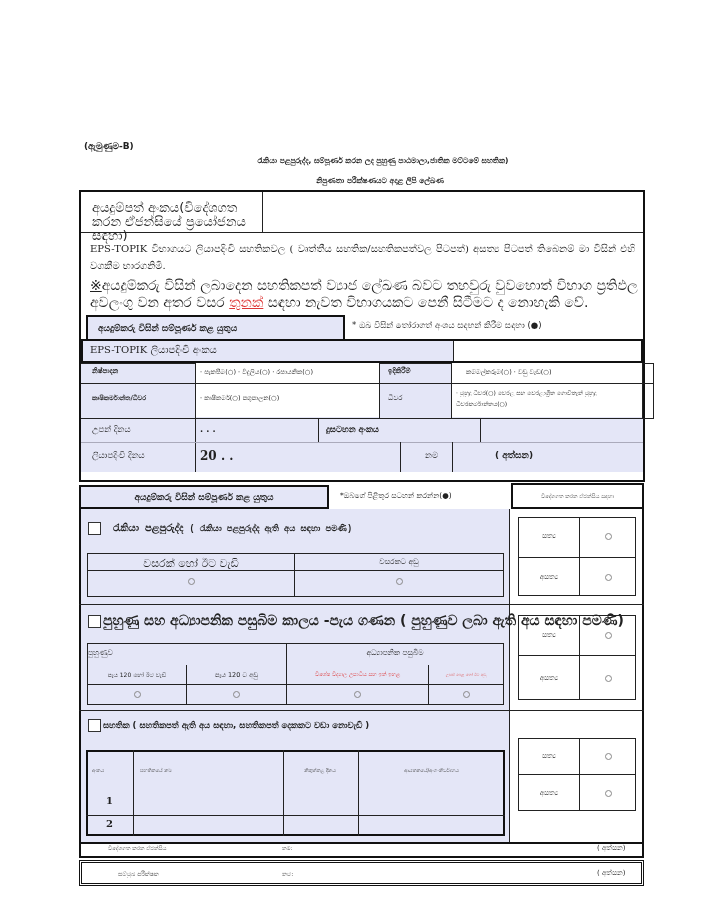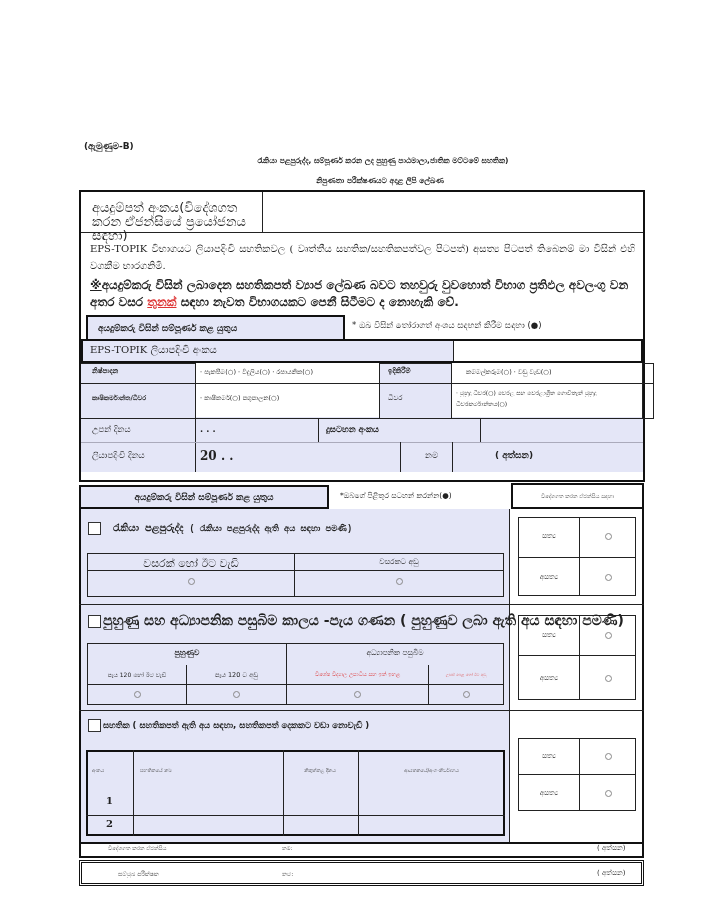--- a/index.html
+++ b/index.html
@@ -26,21 +26,21 @@
 <div class="abs b2" style="left:79px;top:190px;width:566px;height:292px;border-width:2px;"></div>
 
 <div class="abs" style="left:92px;top:201px;width:165px;font-size:13px;line-height:14px;">අයදුම්පත් අංකය(විදේශගත කරන ඒජන්සියේ ප්‍රයෝජනය සඳහා)</div>
 <div class="vl" style="left:262px;top:192px;height:40px;"></div>
 <div class="abs" style="left:264px;top:194px;width:378px;height:36px;"></div>
 <div class="hl" style="left:81px;top:232px;width:562px;"></div>
 
 <div class="abs serif" style="left:90px;top:240px;width:545px;font-size:10px;line-height:17px;text-align:justify;">
   <span>EPS-TOPIK විභාගයට ලියාපදිංචි සහතිකවල ( වෘත්තීය සහතික/සහතිකපත්වල පිටපත්) අසත්‍ය පිටපත් තිබෙනම් මා විසින් එහි වගකීම භාරගනිමි.</span>
 </div>
-<div class="abs" style="left:90px;top:277px;width:550px;font-size:12px;line-height:17px;font-weight:bold;">
+<div class="abs" style="left:90px;top:277px;width:550px;font-size:14px;line-height:17px;font-weight:normal;">
   <span style="text-decoration:underline;">※</span><span>අයදුම්කරු විසින් ලබාදෙන සහතිකපත් ව්‍යාජ ලේඛණ බවට තහවුරු වුවහොත් විභාග ප්‍රතිඵල අවලංගු වන අතර වසර</span>
   <span style="color:#d33;text-decoration:underline;">තුනක්</span>
   <span>සඳහා නැවත විභාගයකට පෙනී සිටීමට ද නොහැකි වේ.</span>
 </div>
 
 <div class="abs lav b2" style="left:86px;top:315px;width:259px;height:26px;display:flex;align-items:center;padding-left:10px;">
   <span style="font-size:9px;font-weight:bold;">අයදුම්කරු විසින් සම්පූර්ණ කළ යුතුය</span>
 </div>
 <div class="abs" style="left:352px;top:320px;font-size:8.5px;white-space:nowrap;">* ඔබ විසින් තෝරාගත් අංශය සඳහන් කිරීම සඳහා (●)</div>
 
@@ -117,21 +117,21 @@
 
 <div class="abs" style="left:88px;top:612px;font-size:14px;font-weight:bold;white-space:nowrap;">
   <span class="cb"></span><span style="margin-left:2px;">පුහුණු සහ අධ්‍යාපනික පසුබිම කාලය -පැය ගණන</span>
   <span>( පුහුණුව ලබා ඇති අය සඳහා පමණි)</span>
 </div>
 <div class="abs b1" style="left:87px;top:643px;width:417px;height:62px;border-width:1.5px;"></div>
 <div class="vl" style="left:286px;top:643px;height:62px;"></div>
 <div class="hl" style="left:87px;top:684px;width:417px;"></div>
 <div class="vl" style="left:186px;top:665px;height:40px;"></div>
 <div class="vl" style="left:428px;top:665px;height:40px;"></div>
-<div class="abs" style="left:88px;top:648px;width:198px;text-align:center;font-size:7.5px;font-weight:bold;">පුහුණුව</div>
+<div class="abs" style="left:88px;top:648px;width:198px;font-size:7.5px;font-weight:normal;">පුහුණුව</div>
 <div class="abs" style="left:287px;top:648px;width:216px;text-align:center;font-size:7.5px;">අධ්‍යාපනික පසුබිම</div>
 <div class="abs" style="left:88px;top:671px;width:98px;text-align:center;font-size:6px;white-space:nowrap;">පැය 120 හෝ ඊට වැඩි</div>
 <div class="abs" style="left:187px;top:671px;width:99px;text-align:center;font-size:6.5px;white-space:nowrap;">පැය 120 ට අඩු</div>
 <div class="abs" style="left:287px;top:671px;width:141px;text-align:center;font-size:5.5px;color:#d33;white-space:nowrap;">විශේෂ විද්‍යාල උපාධිය සහ ඉන් ඉහළ</div>
 <div class="abs" style="left:429px;top:672px;width:74px;text-align:center;font-size:4px;color:#d55;white-space:nowrap;">උසස් පෙළ හෝ ඊට අඩු</div>
 <div class="abs center" style="left:88px;top:691px;width:98px;display:flex;">
     <span class="radio"></span>
   </div>
 <div class="abs center" style="left:187px;top:691px;width:99px;display:flex;">
     <span class="radio"></span>

